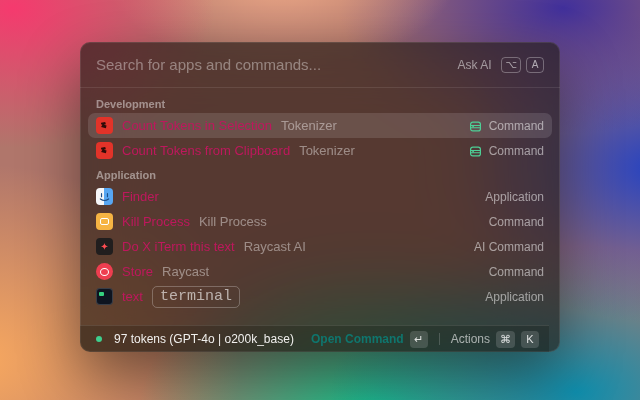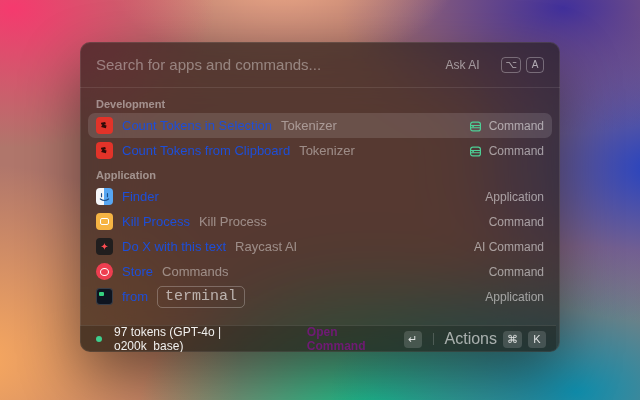--- a/index.html
+++ b/index.html
@@ -36,40 +36,40 @@
     height:46px; display:flex; gap:8px;
     padding:0 16px; border-bottom:1px solid rgba(255,255,255,0.09);
   }
   .search-input {
     flex:1; background:transparent; border:none; outline:none;
     font-family:"Liberation Sans", sans-serif;
     font-size:15px; color:#f0eeec;
   }
   .search-input::placeholder { color:rgba(255,255,255,0.38); }
   .askai { display:flex; align-items:center; gap:5px; cursor:default; }
-  .askai-label { font-size:12px; color:rgba(255,255,255,0.5); margin-right:17px; }
+  .askai-label { font-size:12px; color:rgba(255,255,255,0.5); margin-right:5px; }
   .kc-outline {
     display:inline-flex; align-items:center; justify-content:center;
     min-width:18px; height:16px; padding:0 3px;
     border:1px solid rgba(255,255,255,0.3); border-radius:4px;
     font-size:10px; color:rgba(255,255,255,0.6);
   }
 
   
   .list { position:absolute; top:47px; bottom:27px; left:0; right:0; padding:3px 8px; overflow:hidden; }
   .section-header {
     font-size:11px; font-weight:700; color:rgba(255,255,255,0.45);
     padding:6px 8px 3px;
   }
   .row {
     height:25px; display:flex; align-items:center; gap:9px;
     padding:0 8px; border-radius:7px; font-size:13px;
   }
   .row.selected { background:rgba(255,255,255,0.12); }
-  .row .title { color:#1d4ed8; font-weight:500; white-space:nowrap; }
+  .row .title { color:#be185d; font-weight:500; white-space:nowrap; }
   .row .subtitle { color:rgba(255,255,255,0.42); white-space:nowrap; }
   .row .spacer { flex:1; }
   .row .accessory { display:flex; align-items:flex-end; gap:7px; font-size:12px; color:rgba(255,255,255,0.52); }
   .tag {
     font-family:Liberation Mono, monospace; font-size:15px;
     color:rgba(255,255,255,0.6); border:1px solid rgba(255,255,255,0.25);
     border-radius:5px; padding:1px 7px 2px;
   }
 
   
@@ -80,31 +80,31 @@
   .kill-process-icon { background:#f6b443; }
   .kill-process-icon .win { width:9px; height:7px; border:1.5px solid #fff; border-radius:2px; }
   .raycast-ai-icon { background:#211e1e; color:#ff4d52; font-size:10px; line-height:1; }
   .store-icon { background:#ee3e50; border-radius:50%; }
   .store-icon .ring { width:9px; height:8px; border:1.6px solid #fff; border-radius:50%; }
   .iterm-icon { background:#0e1420; box-shadow:inset 0 0 0 1px rgba(255,255,255,0.18); }
   .iterm-icon .prompt { position:absolute; left:3px; top:4px; width:5px; height:4px; background:#35d07e; border-radius:1px; }
 
   
   .status-bar {
-    position:absolute; left:0; right:4px; bottom:0; height:27px;
+    position:absolute; left:0; right:11px; bottom:0; height:27px;
     display:flex; align-items:center; gap:8px; padding:0 10px;
     border-top:1px solid rgba(255,255,255,0.1);
     background:rgba(12,12,10,0.22);
   }
   .dot { width:6px; height:6px; border-radius:50%; flex:none; margin:0 4px 0 6px; }
   .context { font-size:12px; font-weight:500; color:#f0efed; }
   .status-spacer { flex:1; }
   .action { display:flex; align-items:center; gap:6px; cursor:default; }
-  .action .lbl-primary { font-size:12px; font-weight:600; color:#701a75; }
-  .action .lbl-secondary { font-size:16px; color:rgba(255,255,255,0.6); }
+  .action .lbl-primary { font-size:12px; font-weight:600; color:#0f766e; }
+  .action .lbl-secondary { font-size:12px; color:rgba(255,255,255,0.6); }
   .kc {
     display:inline-flex; align-items:center; justify-content:center;
     min-width:18px; height:17px; padding:0 4px;
     background:rgba(255,255,255,0.15); border-radius:4px;
     font-size:11px; color:rgba(255,255,255,0.82);
   }
   .vdiv { width:1px; height:12px; background:rgba(255,255,255,0.18); margin:0 3px; }
 </style>
 </head>
 <body>
@@ -183,43 +183,43 @@
         </span>
         <span class="title">Kill Process</span>
         <span class="subtitle">Kill Process</span>
         <span class="spacer"></span>
         <span class="accessory">
           <span>Command</span>
         </span>
       </div>
       <div class="row">
         <span class="ic raycast-ai-icon">✦</span>
-        <span class="title">Do X with this text</span>
+        <span class="title">Do X iTerm this text</span>
         <span class="subtitle">Raycast AI</span>
         <span class="spacer"></span>
         <span class="accessory">
           <span>AI Command</span>
         </span>
       </div>
       <div class="row">
         <span class="ic store-icon">
           <span class="ring"></span>
         </span>
         <span class="title">Store</span>
-        <span class="subtitle">Commands</span>
+        <span class="subtitle">Raycast</span>
         <span class="spacer"></span>
         <span class="accessory">
           <span>Command</span>
         </span>
       </div>
       <div class="row">
         <span class="ic iterm-icon">
           <span class="prompt"></span>
         </span>
-        <span class="title">from</span>
+        <span class="title">text</span>
         <span class="tag">terminal</span>
         <span class="spacer"></span>
         <span class="accessory">
           <span>Application</span>
         </span>
       </div>
     </div>
 
   <div class="status-bar">
     <span class="dot" id="status-dot" style="background: rgb(62, 207, 142);"></span>

